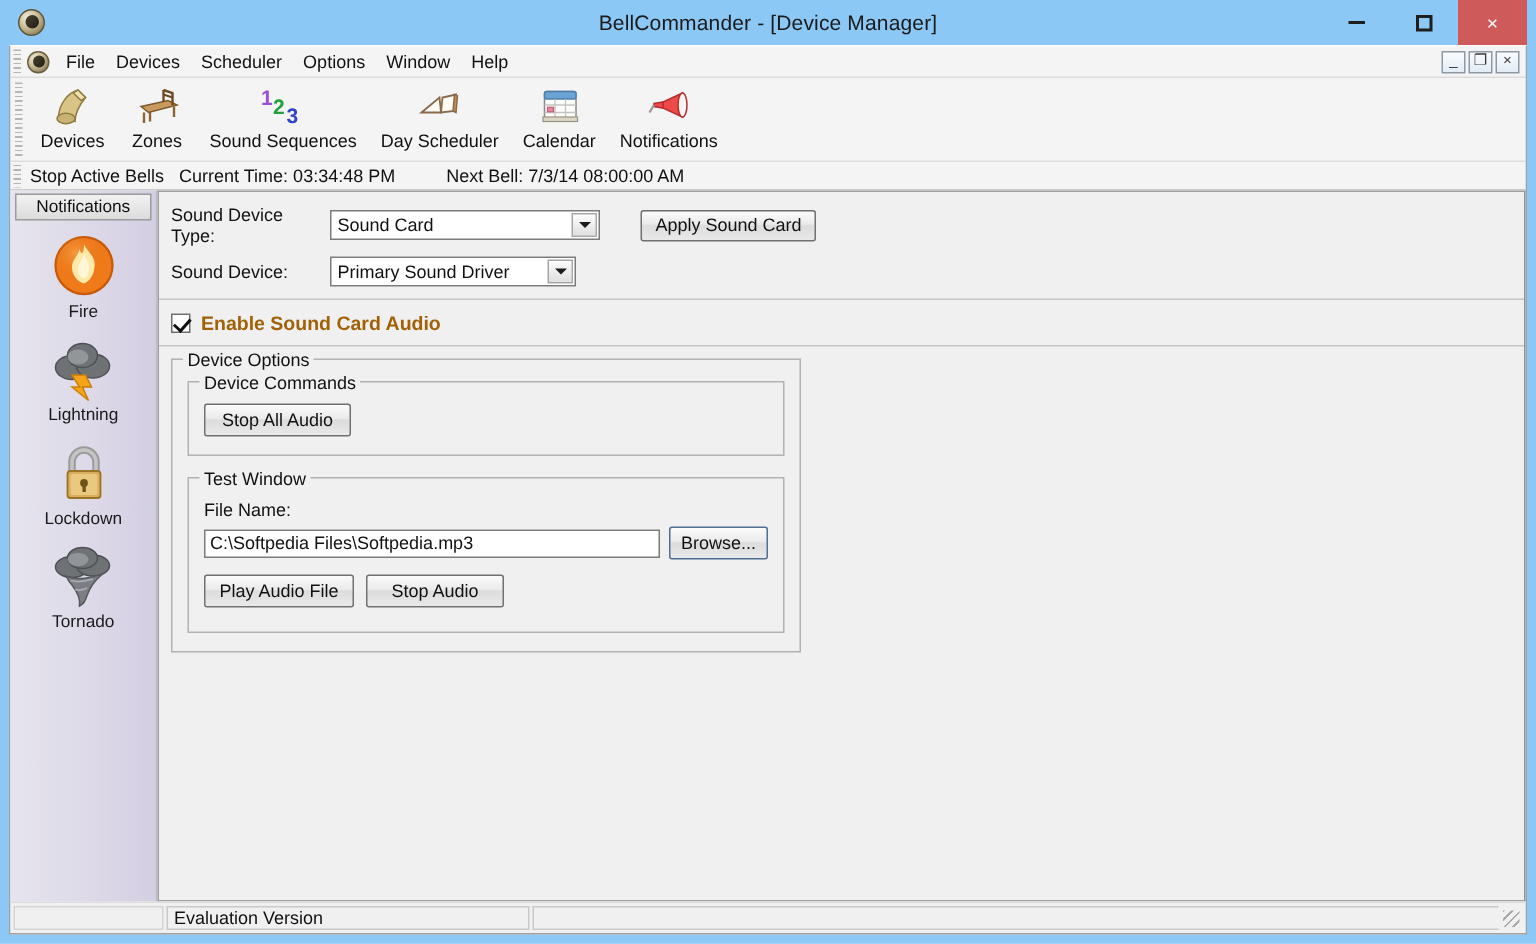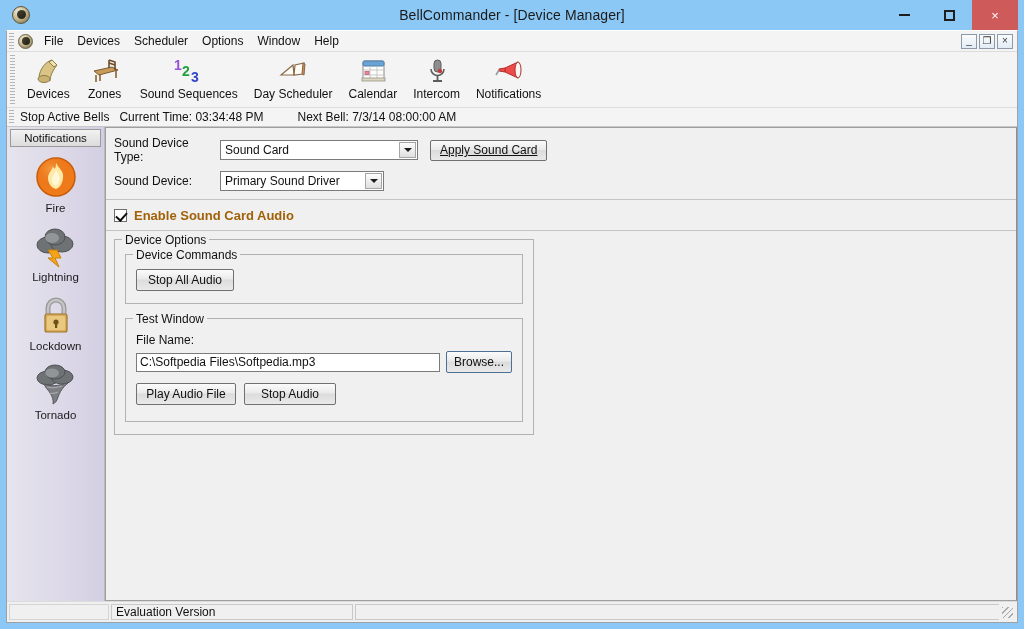--- a/index.html
+++ b/index.html
@@ -179,21 +179,21 @@
   .form-label { font-size: 12px; color: #111; width: 106px; flex: none; }
 
   .combo {
     position: relative; height: 20px;
     border: 1px solid #7b7b7b;
     background: #ffffff;
     display: flex; align-items: center;
     font-size: 12px; color: #111;
     padding-left: 4px;
   }
-  .combo.w1 { width: 198px; }
+  .combo.w1 { width: 180px; }
   .combo.w2 { width: 164px; }
   .combo-arrow {
     position: absolute; right: 1px; top: 1px;
     width: 17px; height: 16px;
     background: linear-gradient(#fdfdfd,#dfdfdf);
     border: 1px solid #a6a6a6;
     display: flex; align-items: center; justify-content: center;
   }
   .combo-arrow::after {
     content:""; width:0;height:0;
@@ -204,21 +204,21 @@
   .btn {
     border: 1px solid #707070;
     border-radius: 2px;
     background: linear-gradient(#fbfbfb,#eaeaea 45%,#dcdcdc 50%,#e9e9e9);
     font-size: 12px; color: #111;
     padding: 3px 9px; height: 22px;
     display: inline-flex; align-items: center; justify-content: center;
     white-space: nowrap;
     font-family: "Liberation Sans", sans-serif;
   }
-  #apply-sound-card { margin-left: 12px; height: 21px; text-decoration: underline; }
+  #apply-sound-card { margin-left: 27px; height: 21px; }
 
   #enable-row {
     flex: none;
     padding: 8px 0 7px 8px;
     border-bottom: 1px solid #c4c4c4;
     display: flex; align-items: center;
   }
   .checkbox {
     width: 13px; height: 13px; flex: none;
     border: 1px solid #6e6e6e; background: #fff;
@@ -380,32 +380,20 @@
             <rect x="5" y="4" width="21" height="19" rx="1.5" fill="#fdfdfb" stroke="#8a8a8a" stroke-width="1"></rect>
             <rect x="5" y="4" width="21" height="5" rx="1.5" fill="#6aa3d6" stroke="#4d7ea8" stroke-width="1"></rect>
             <path d="M5 13 H26 M5 18 H26 M12 9 V23 M19 9 V23" stroke="#c3c3c3" stroke-width="0.9"></path>
             <rect x="7" y="14.5" width="4" height="3" fill="#e58aa0" stroke="#c45d78" stroke-width="0.8"></rect>
             <rect x="4" y="21" width="23" height="3" fill="#dcd6c4" stroke="#9a9382" stroke-width="0.8"></rect>
           </svg>
         </div>
         <div class="tb-label">Calendar</div>
       </div>
 
-      <div class="tb-item">
-        <div class="tb-icon">
-          <svg width="30" height="28" viewBox="0 0 30 28">
-            <rect x="12" y="3" width="7" height="12" rx="3.5" fill="#8d8d8d" stroke="#5c5c5c" stroke-width="1"></rect>
-            <path d="M9 12 a6.5 6.5 0 0 0 13 0" fill="none" stroke="#5c5c5c" stroke-width="1.6"></path>
-            <path d="M15.5 18 V23" stroke="#5c5c5c" stroke-width="1.8"></path>
-            <path d="M11 24 L20 24" stroke="#5c5c5c" stroke-width="2"></path>
-            <circle cx="18" cy="14" r="2.2" fill="#c23b3b"></circle>
-          </svg>
-        </div>
-        <div class="tb-label">Intercom</div>
-      </div>
 
       <div class="tb-item">
         <div class="tb-icon">
           <svg width="32" height="28" viewBox="0 0 32 28">
             <path d="M25 5 L25 21 L12 15 L12 11 Z" fill="#ef4a4a" stroke="#b52f2f" stroke-width="1"></path>
             <ellipse cx="25" cy="13" rx="3" ry="8" fill="#f7f4f2" stroke="#b52f2f" stroke-width="1"></ellipse>
             <path d="M12 11 L6 12 L6 14 L12 15 Z" fill="#ef4a4a" stroke="#b52f2f" stroke-width="1"></path>
             <path d="M6 13 L3 18" stroke="#9a9a9a" stroke-width="1.6"></path>
           </svg>
         </div>

